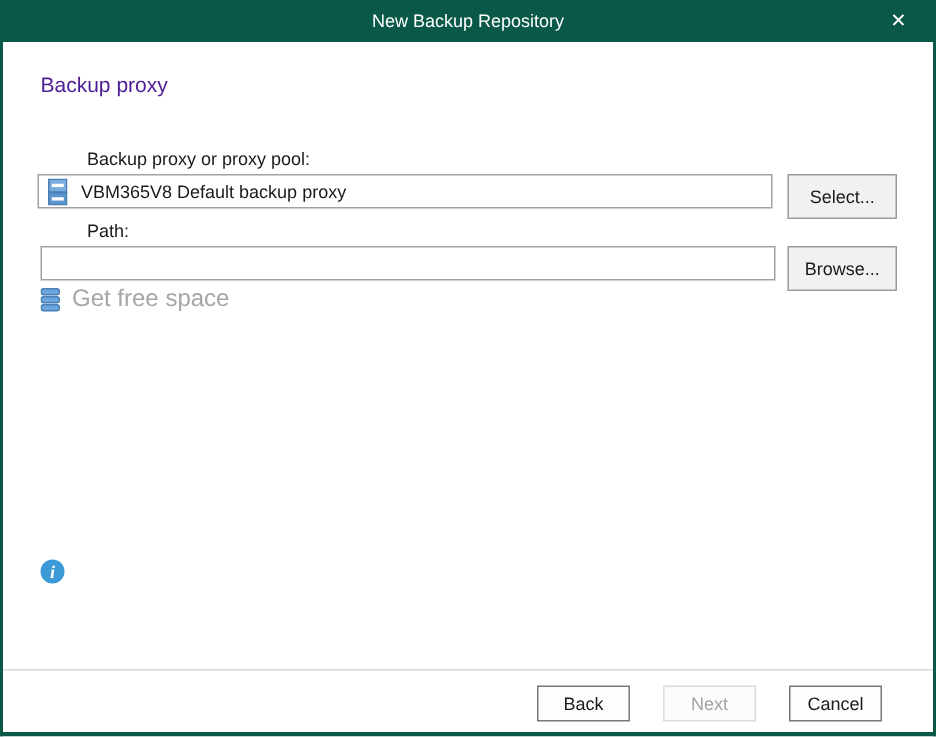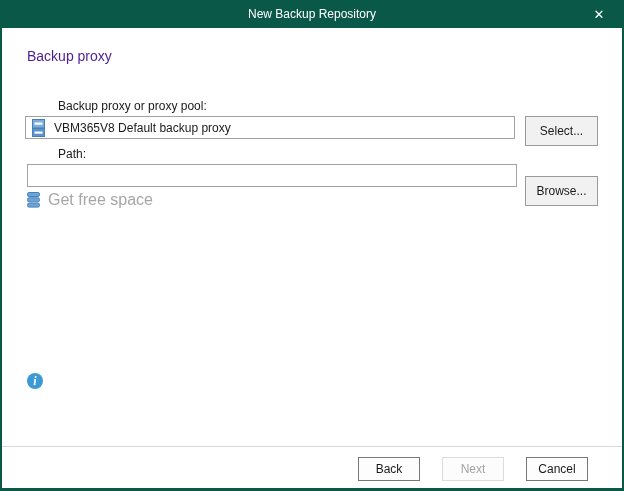--- a/index.html
+++ b/index.html
@@ -56,21 +56,21 @@
     font-size: 12px; color: #1a1a1a; padding: 0 6px; outline: none;
   }
 
   .side-btn {
     position: absolute; left: 523px; width: 73px; height: 30px;
     background: #f1f1f1; border: 1px solid #9a9a9a;
     font-family: "Liberation Sans", "DejaVu Sans", sans-serif;
     font-size: 12px; color: #1a1a1a; text-align: center;
   }
   .btn-select { top: 116px; }
-  .btn-browse { top: 176px; }
+  .btn-browse { top: 164px; }
 
   .free-space {
     position: absolute; left: 25px; top: 192px; height: 16px;
     display: flex; align-items: center; gap: 8px;
   }
   .free-space-label { font-size: 16px; color: #a6a6a6; }
 
   .info-icon {
     position: absolute; left: 25px; top: 373px;
     width: 16px; height: 16px; border-radius: 50%;

